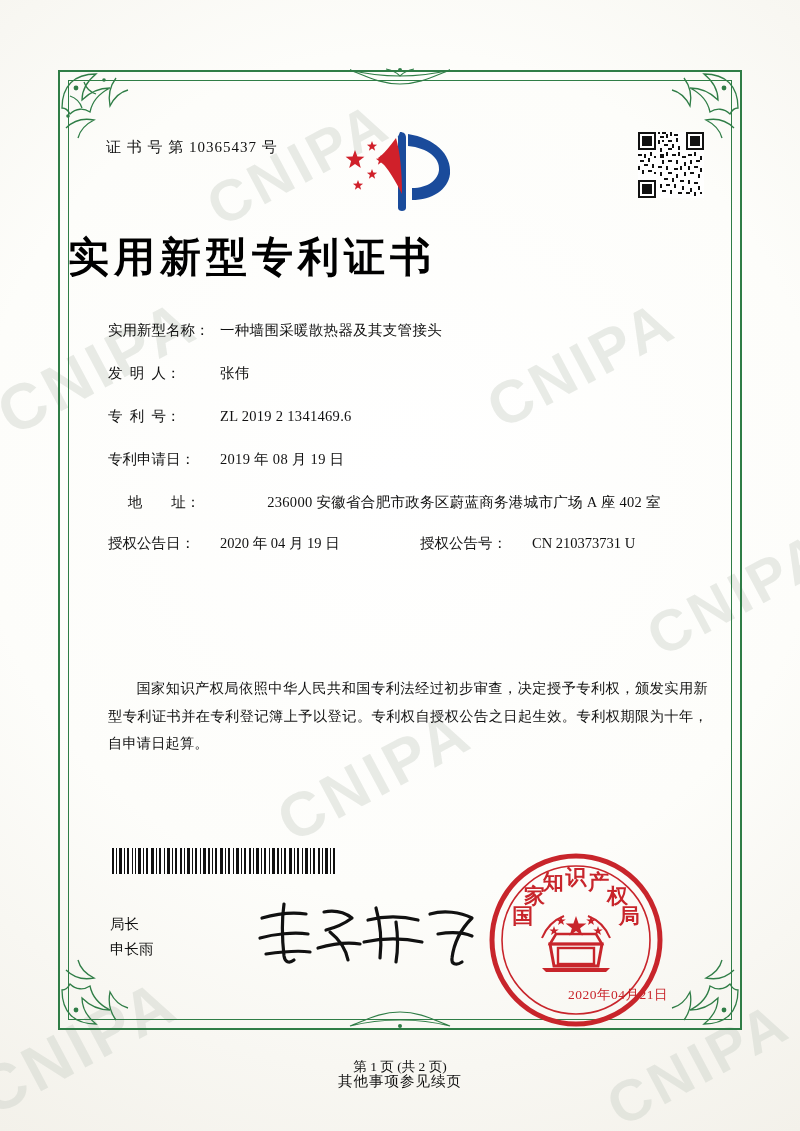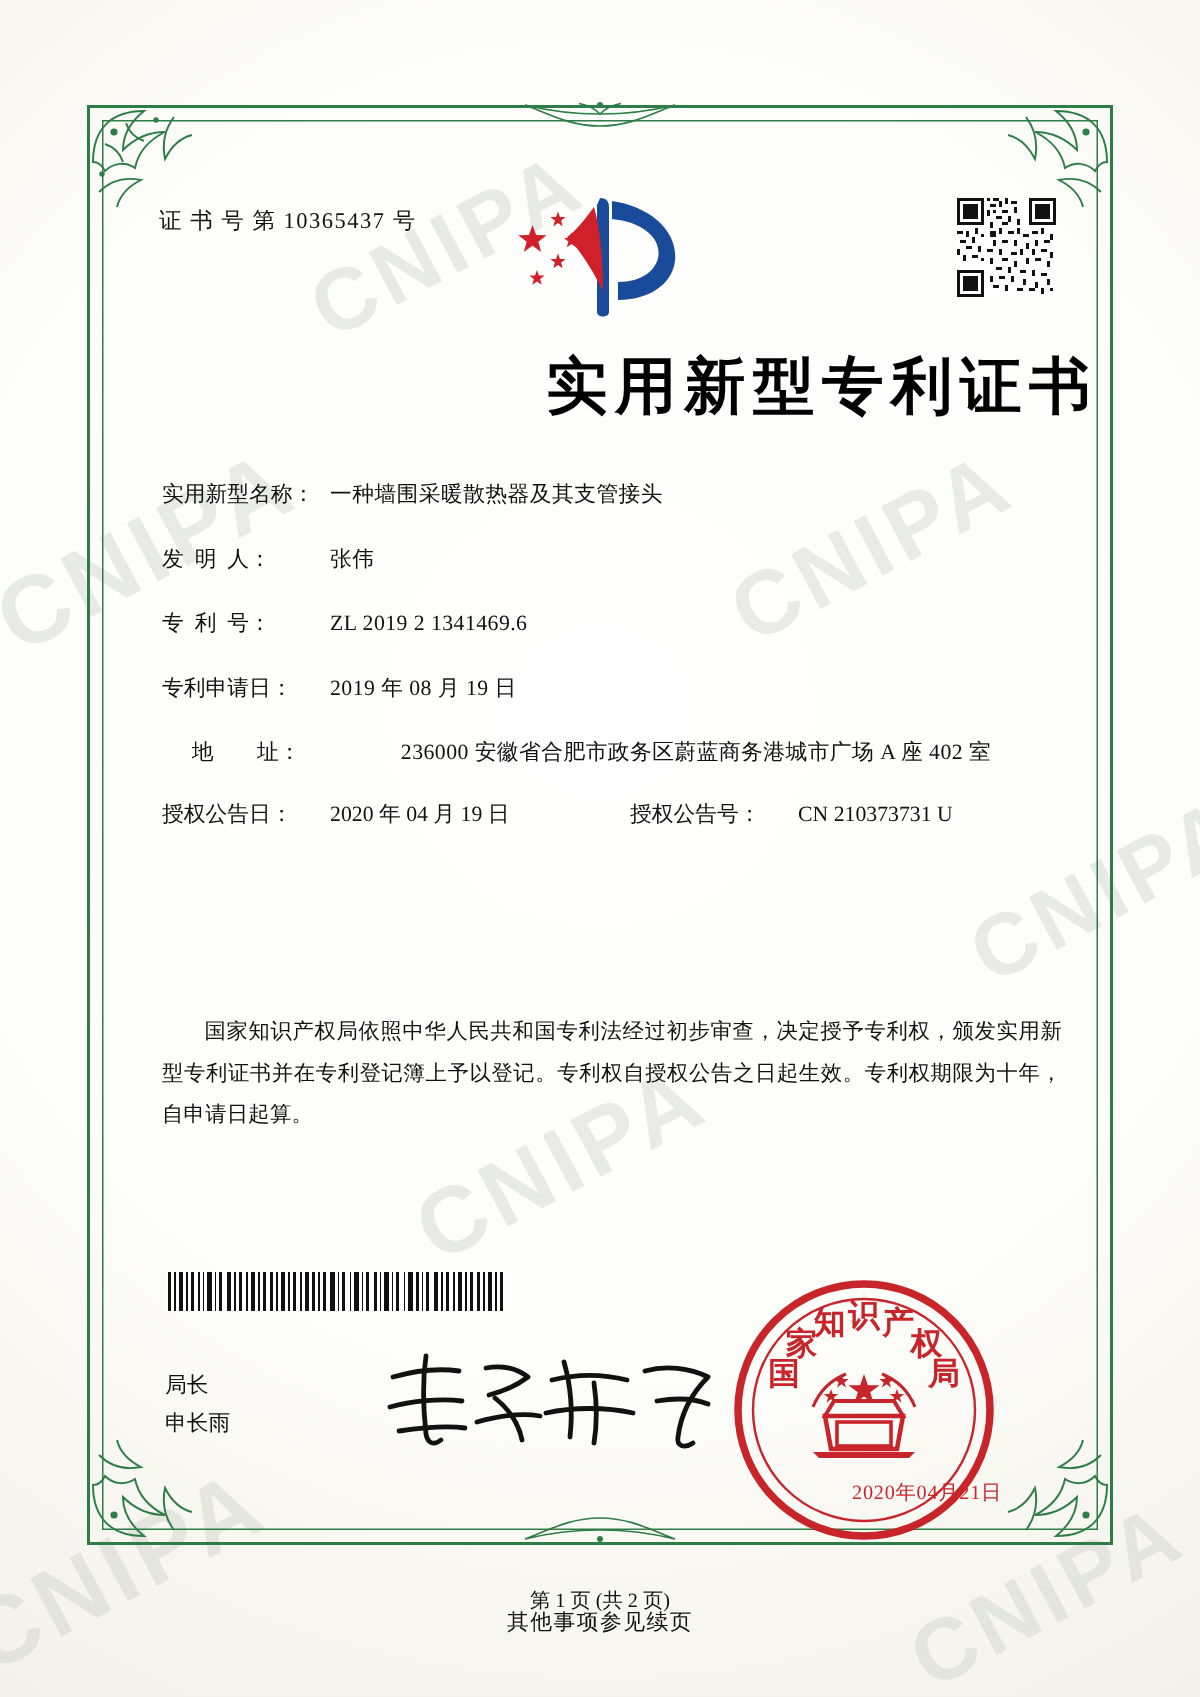--- a/index.html
+++ b/index.html
@@ -98,21 +98,21 @@
     position: absolute;
     right: 28px; top: 52px;
     width: 66px; height: 66px;
     background-color: #fff;
   }
 
   .title {
     position: absolute;
     left: 0; top: 150px;
     width: 664px;
-    text-align: right;
+    text-align: left;
     font-size: 41px;
     font-weight: bold;
     letter-spacing: 5px;
     font-family: "DejaVu Serif", "Liberation Serif", serif;
     color: #000;
   }
 
   .fields {
     position: absolute;
     left: 40px; top: 240px;

